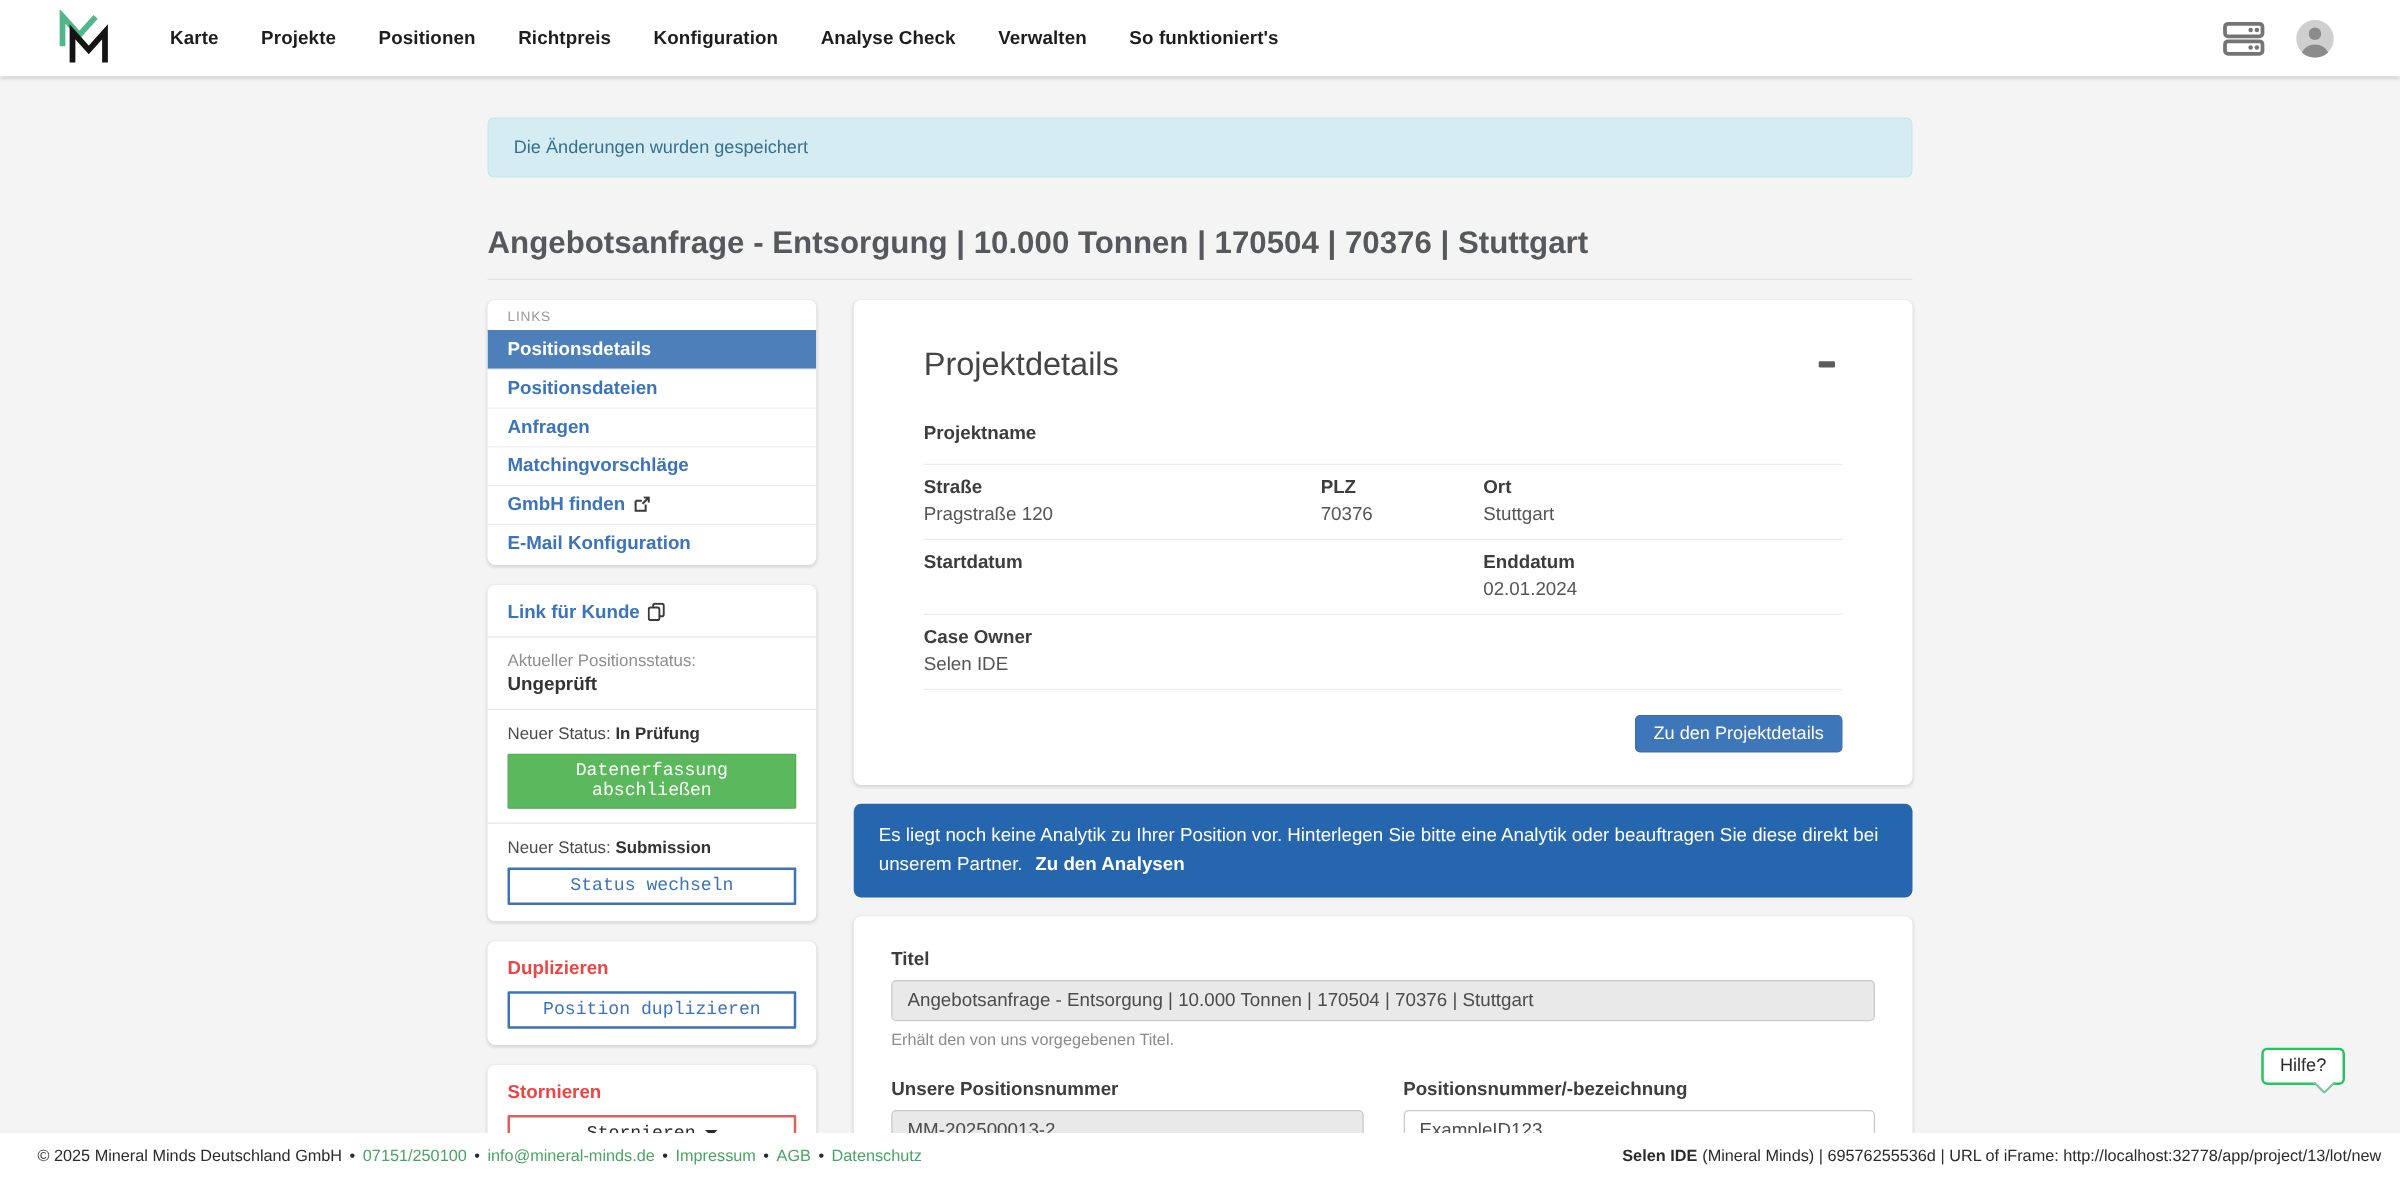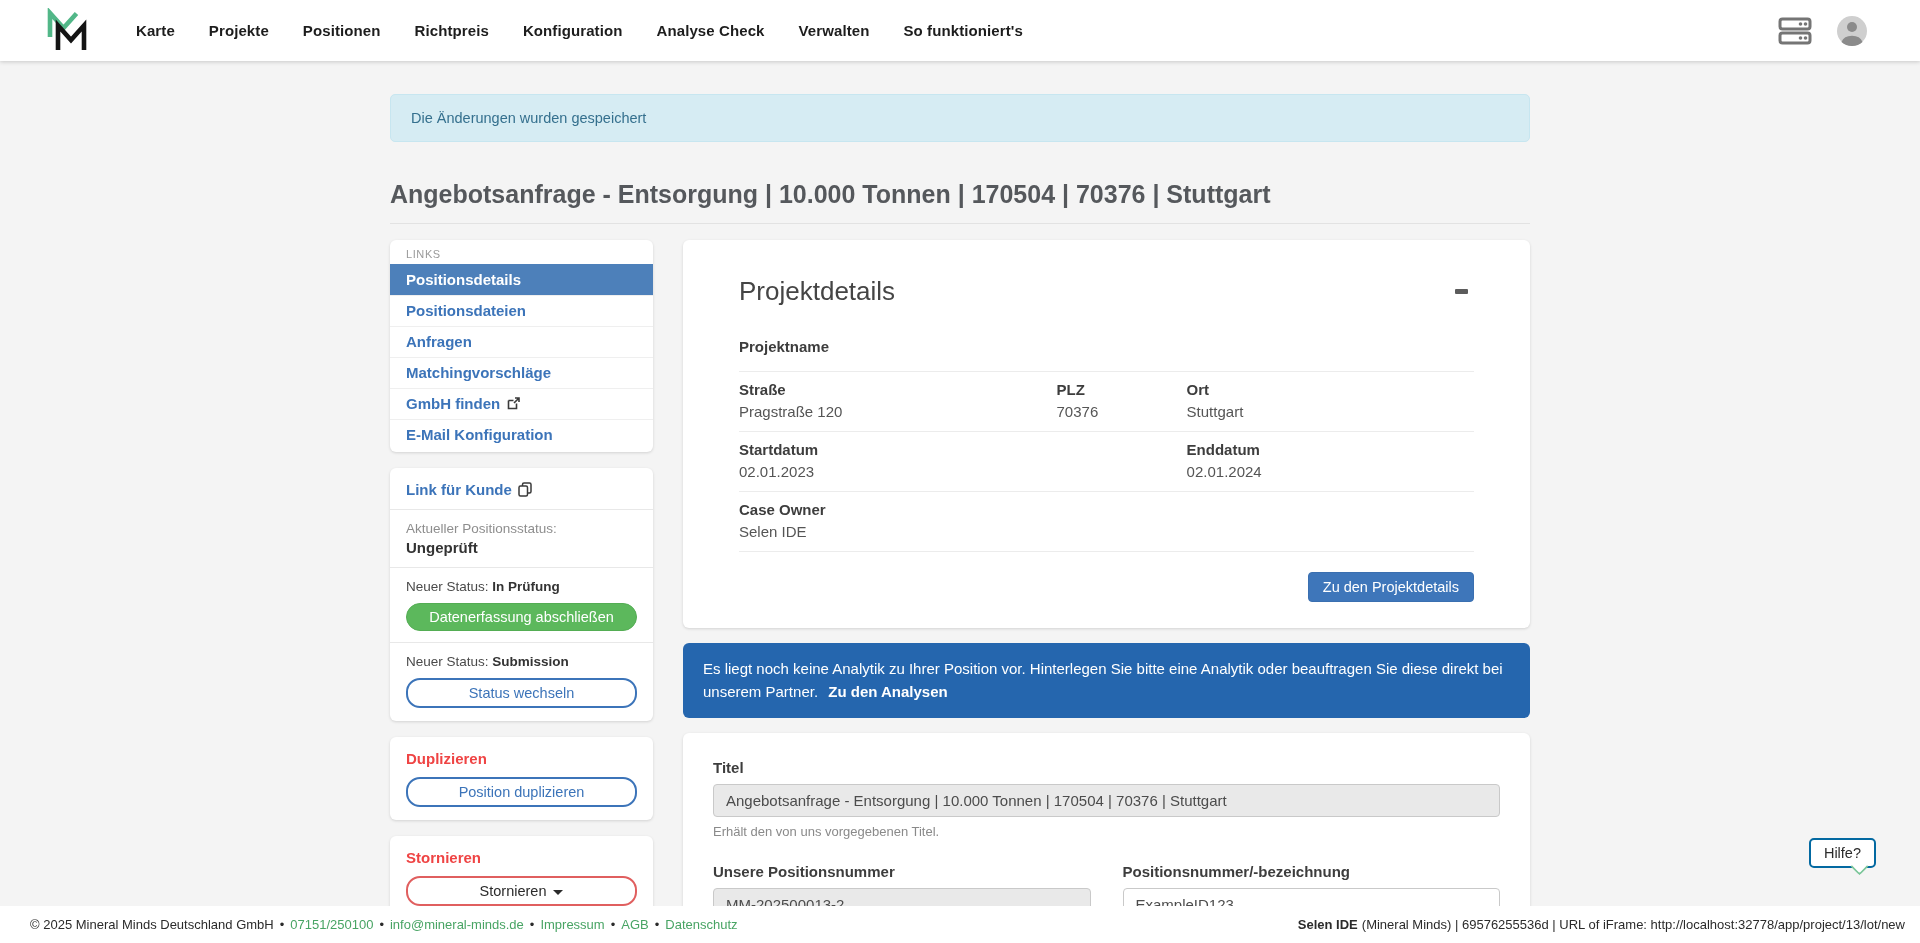--- a/index.html
+++ b/index.html
@@ -49,22 +49,22 @@
     text-decoration:none; border-top:1px solid #efefef; cursor:pointer;
   }
   .link-item.active { background:#4d80ba; color:#fff; border-top-color:#4d80ba; }
   .panel { padding:13px 16px; }
   .panel .divider { border-top:1px solid #e8e8e8; margin:11px -16px; }
   .customer-link { color:#3c74b9; font-weight:700; text-decoration:none; display:inline-flex; align-items:center; gap:6px; cursor:pointer; }
   .muted-label { color:#8e8e8e; font-size:13.5px; }
   .status-value { font-weight:700; color:#333; font-size:15px; margin-top:3px; }
   .status-line { font-size:13.5px; color:#4a4a4a; margin-bottom:9px; }
   .status-line b { color:#333; }
-  .btn { display:block; width:100%; border-radius:14px; font-size:14.5px; cursor:pointer;
-         text-align:center; padding:5px 10px; font-family:Liberation Sans, sans-serif; }
+  .btn { display:block; width:100%; border-radius:1px; font-size:14.5px; cursor:pointer;
+         text-align:center; padding:5px 10px; font-family:Liberation Mono, monospace; }
   .btn-green { background:#5cb85c; border:1px solid #54ad54; color:#fff; }
   .btn-outline-blue { background:#fff; border:2px solid #3c74b9; color:#3c74b9; font-weight:400; }
   .btn-outline-red { background:#fff; border:2px solid #e05f5f; color:#2b2b2b; }
   .panel-title { font-weight:700; color:#ef4444; font-size:15px; margin-bottom:10px; }
   .caret { display:inline-block; width:0; height:0; border-left:5px solid transparent;
            border-right:5px solid transparent; border-top:5px solid #2b2b2b; margin-left:7px; vertical-align:middle; }
   
   .main-col { flex:1; display:flex; flex-direction:column; gap:15px; min-width:0; }
   .pd-card { padding:36px 56px 26px; }
   .pd-head { display:flex; align-items:center; justify-content:space-between; margin-bottom:22px; }
@@ -90,21 +90,21 @@
     width:100%; height:33px; border:1px solid #c9c9c9; border-radius:4px;
     padding:0 12px; font-size:15px; color:#4c4c4c; font-family:inherit; background:#fff;
   }
   .text-input:disabled { background:#e9e9e9; color:#4c4c4c; }
   .hint { font-size:13px; color:#8a8a8a; margin-top:7px; }
   .form-row { display:flex; gap:32px; margin-top:24px; }
   .form-col { flex:1; min-width:0; }
   
   .help-btn {
     position:fixed; right:44px; bottom:75px; z-index:40;
-    background:#fff; border:2px solid #0369a1; border-radius:5px;
+    background:#fff; border:2px solid #22c55e; border-radius:5px;
     padding:5px 13px; font-size:14.5px; color:#2b2b2b; cursor:pointer; font-family:inherit;
   }
   .help-btn::after {
     content:""; position:absolute; right:8px; bottom:-7px; width:11px; height:11px;
     background:#fff; border-right:2px solid #7cc69a; border-bottom:2px solid #7cc69a;
     transform:rotate(45deg); border-bottom-right-radius:3px;
   }
   
   footer {
     position:fixed; left:0; right:0; bottom:0; height:37px; background:#fff; z-index:35;
@@ -260,21 +260,20 @@
               <div class="val">70376</div>
             </div>
             <div class="fld f-39">
               <div class="lbl">Ort</div>
               <div class="val">Stuttgart</div>
             </div>
           </div>
           <div class="pd-row">
             <div class="fld f-61">
               <div class="lbl">Startdatum</div>
-              <div class="val">02.01.2023</div>
             </div>
             <div class="fld f-39">
               <div class="lbl">Enddatum</div>
               <div class="val">02.01.2024</div>
             </div>
           </div>
           <div class="pd-row">
             <div class="fld f-100">
               <div class="lbl">Case Owner</div>
               <div class="val">Selen IDE</div>

